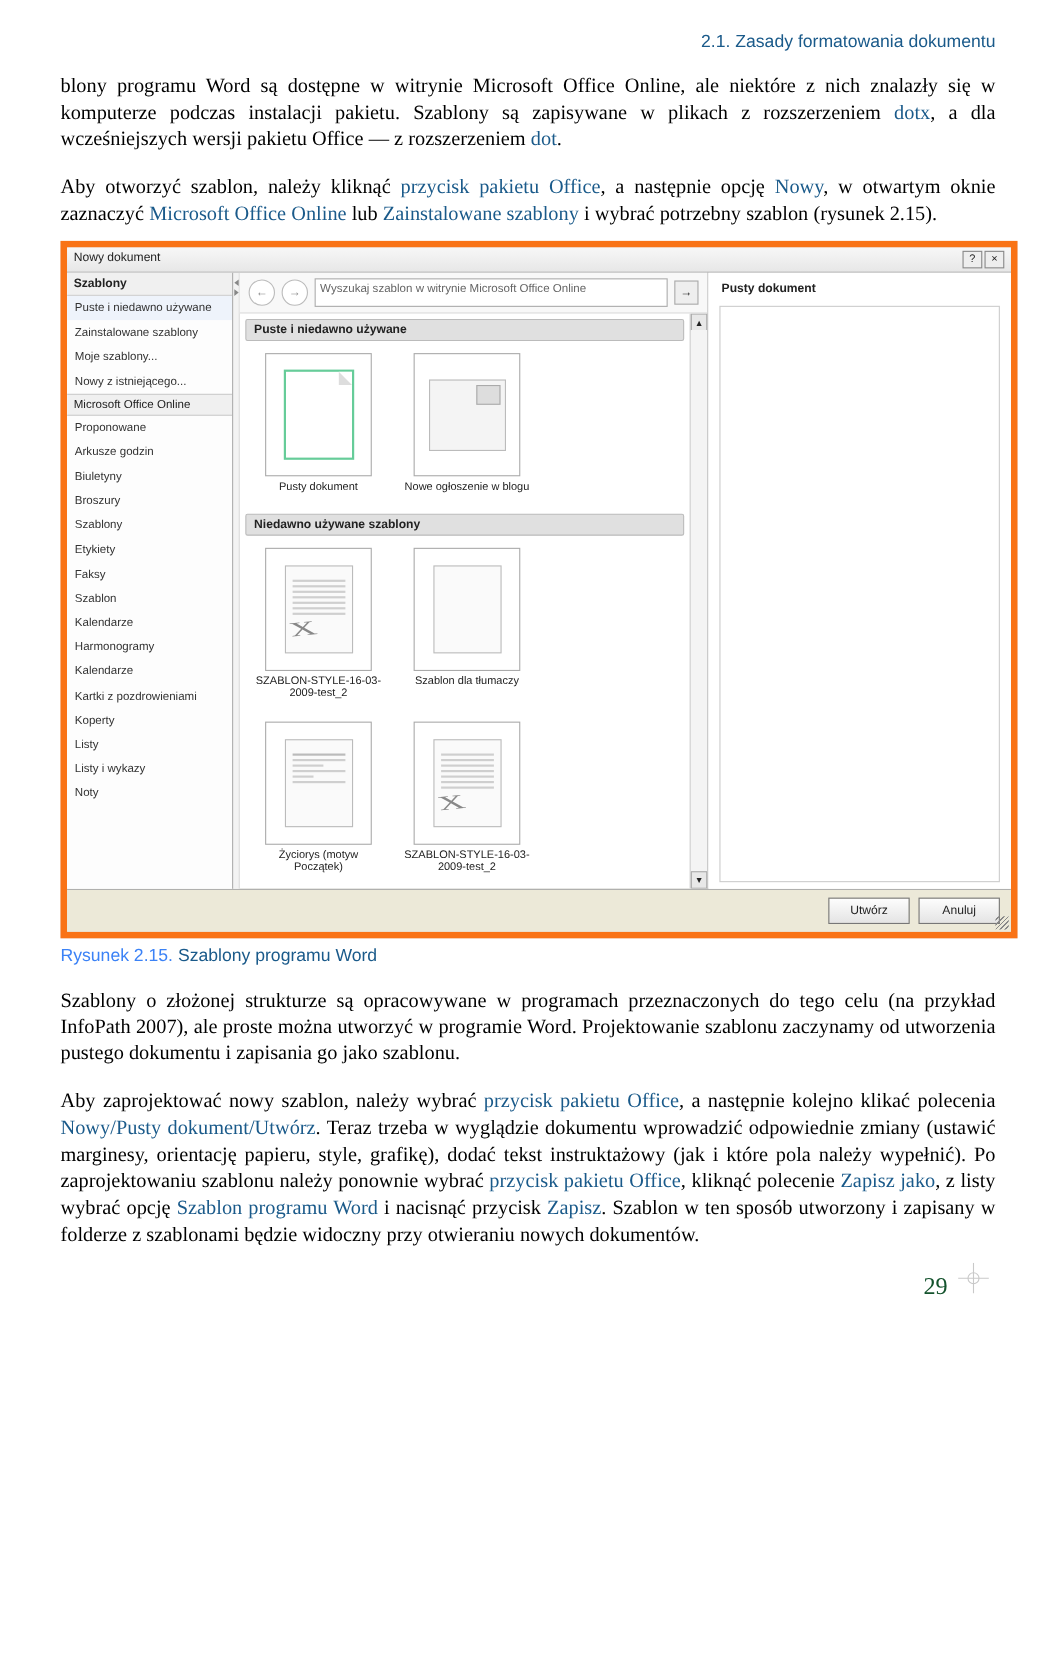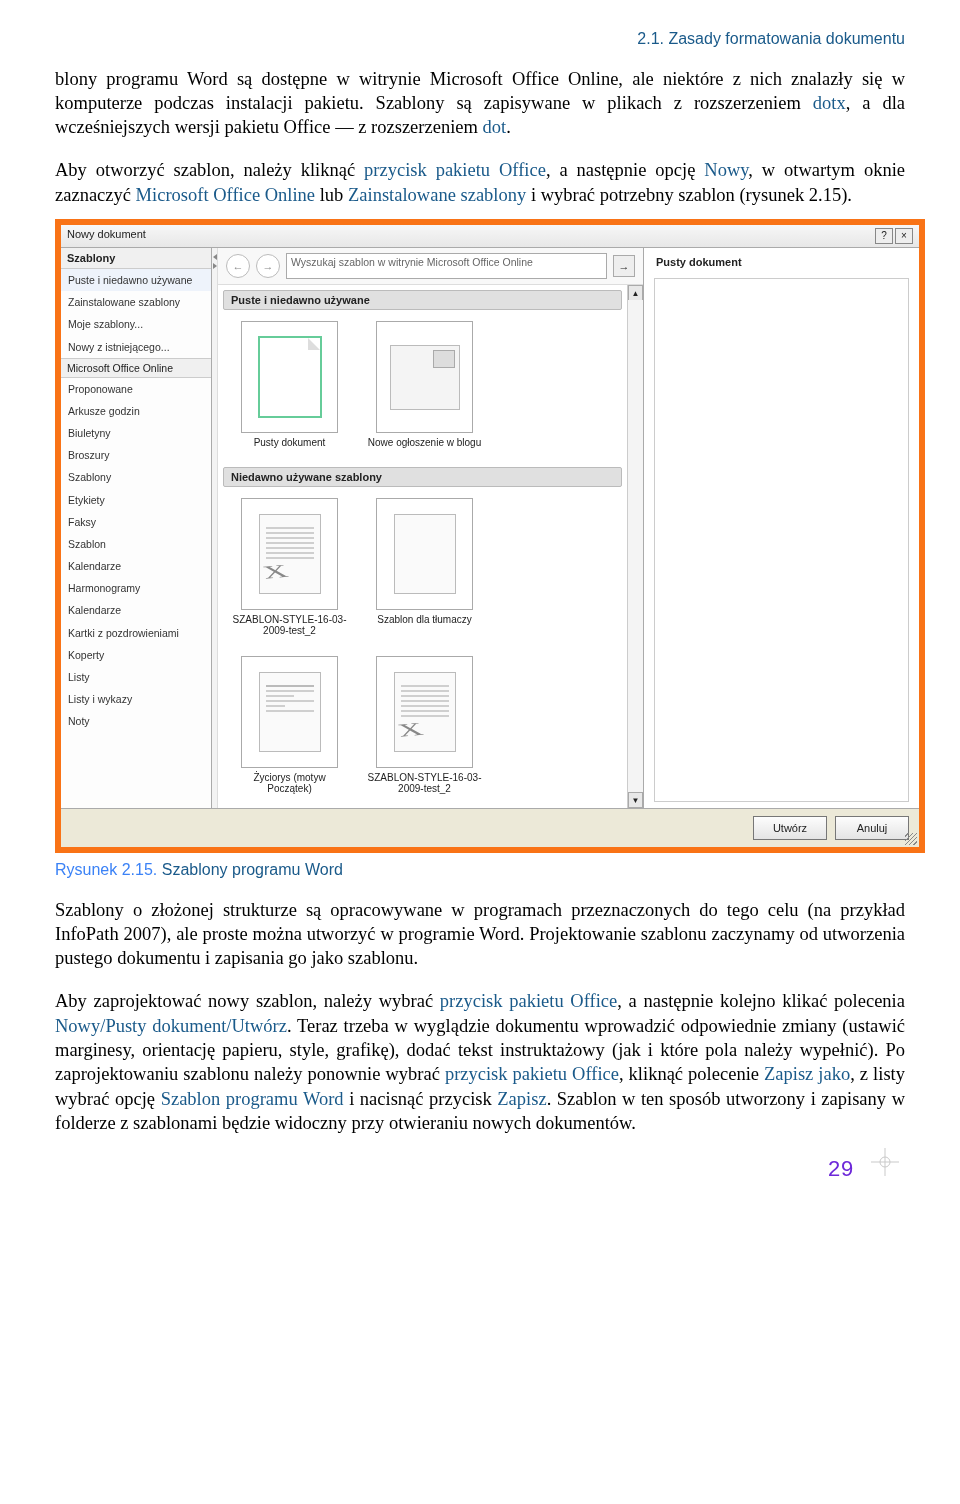--- a/index.html
+++ b/index.html
@@ -152,23 +152,23 @@
   }
   .resize-grip { position:absolute; right:2px; bottom:2px; width:12px; height:12px; 
     background: repeating-linear-gradient(135deg, transparent 0 2px, #888 2px 3px);}
 
   .caption { margin-top:6px; margin-bottom:12px; font-family: Arial, sans-serif; font-size:16px;}
   .caption .lbl { color:#3b82f6; font-weight:normal;margin-top:13px;}
   .caption .txt { color:#1a5a8a;text-align:right; }
 
   .page-number {
     text-align: right;
-    font-family: Liberation Mono, monospace;
+    font-family: Liberation Serif, serif;
     font-size: 22px;
-    color: #6d28d9;
+    color: #14532d;
     position: relative;
     padding-right: 6px;
   }
   .page-number .ornament {
     display:inline-block; vertical-align: baseline;
     margin-left: 4px;
   }
   .page-number svg { display:block; }
 </style>
 </head>

